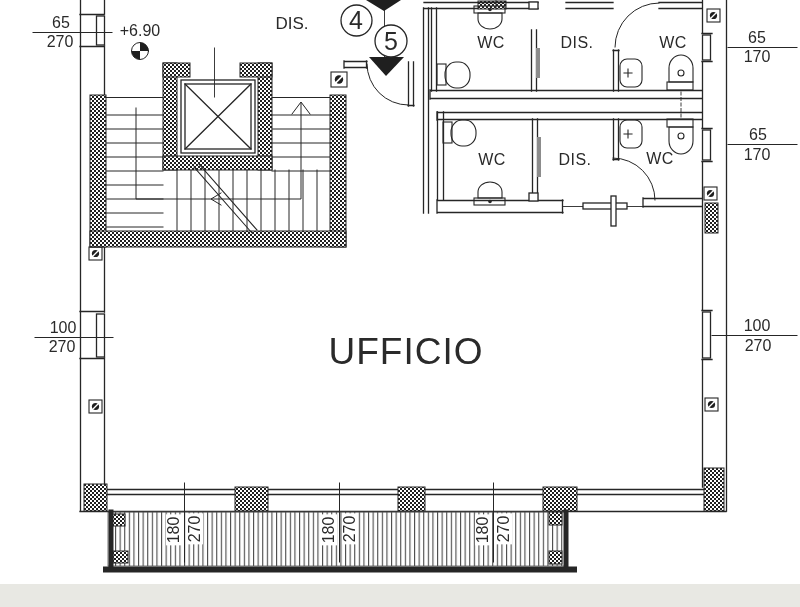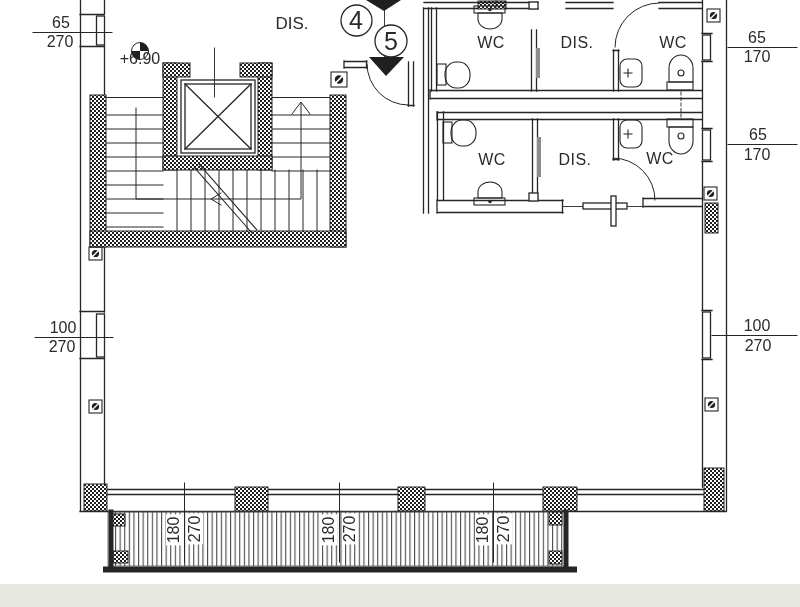--- a/index.html
+++ b/index.html
@@ -244,21 +244,21 @@
       </g>
       <path d="M111,512 V566" stroke-width="5" stroke-dasharray="5 5"></path>
       <path d="M566,512 V566" stroke-width="5" stroke-dasharray="5 5"></path>
       <path d="M106,569.5 H574" stroke-width="6" stroke-dasharray="6 5"></path>
       <path d="M184.5,483 V562 M339.5,483 V562 M493.5,483 V562" stroke-width="1"></path>
     </g>
   </g>
 </svg>
 
   <div class="t" style="left:292px;top:23px;font-size:17px;">DIS.</div>
-  <div class="t" style="left:140px;top:31px;margin-top:28px;">+6.90</div>
+  <div class="t" style="left:140px;top:31px;">+6.90</div>
 
   <div class="t dim" style="left:61px;top:23px;">65</div>
   <div class="t dim" style="left:60px;top:42px;">270</div>
 
   <div class="t sec" style="left:356px;top:20px;">4</div>
   <div class="t sec" style="left:391px;top:41px;">5</div>
 
   <div class="t room" style="left:491px;top:43px;">WC</div>
   <div class="t room" style="left:577px;top:43px;">DIS.</div>
   <div class="t room" style="left:673px;top:43px;">WC</div>
@@ -269,20 +269,21 @@
   <div class="t dim" style="left:757px;top:38px;">65</div>
   <div class="t dim" style="left:757px;top:57px;">170</div>
   <div class="t dim" style="left:758px;top:135px;">65</div>
   <div class="t dim" style="left:757px;top:155px;">170</div>
 
   <div class="t dim" style="left:63px;top:328px;">100</div>
   <div class="t dim" style="left:62px;top:347px;">270</div>
   <div class="t dim" style="left:757px;top:326px;">100</div>
   <div class="t dim" style="left:758px;top:346px;">270</div>
 
+  <div class="t big" style="left:406px;top:351px;">UFFICIO</div>
 
   <div class="t rot" style="left:174px;top:530px;">180</div>
   <div class="t rot" style="left:195px;top:529px;">270</div>
   <div class="t rot" style="left:329px;top:530px;">180</div>
   <div class="t rot" style="left:350px;top:529px;">270</div>
   <div class="t rot" style="left:483px;top:530px;">180</div>
   <div class="t rot" style="left:504px;top:529px;">270</div>
 </div>
 
 </body></html>

